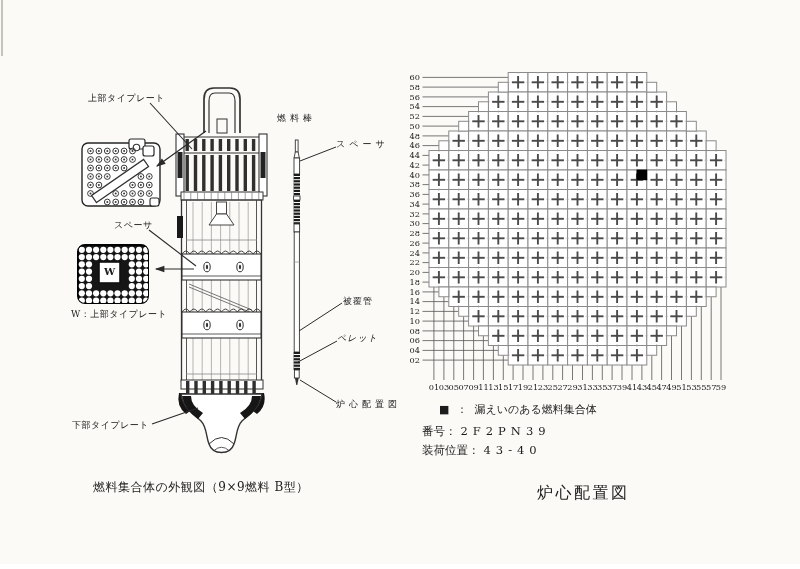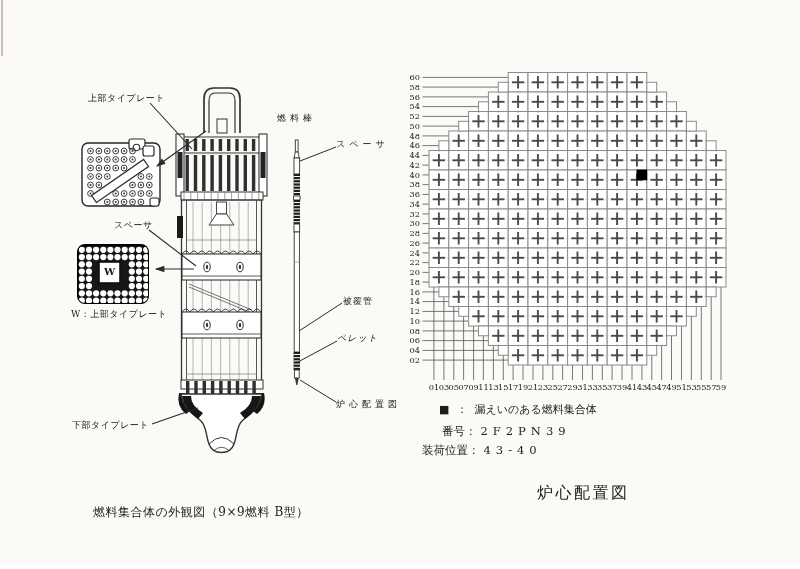--- a/index.html
+++ b/index.html
@@ -6,21 +6,21 @@
   .page{
     position:relative; width:800px; height:564px;
     background:#fbfaf7; overflow:hidden;
     font-family:"DejaVu Serif","Liberation Serif",serif;
     color:#1c1c1c;
   }
   .txt{position:absolute; white-space:nowrap; line-height:1.15;text-align:right;}
   .lbl{font-size:9px; letter-spacing:.5px;}
   .sp4{letter-spacing:4px;}
   .sp1{letter-spacing:1px;}
-  .caption{font-size:12px; letter-spacing:.5px;margin-top:25px;}
+  .caption{font-size:12px; letter-spacing:.5px;}
   .caption-r{font-size:16px; letter-spacing:2.5px;}
   .legend-row{display:flex; align-items:center; font-size:11px;}
   .legend-row .sq{font-size:11px; margin-right:7px;}
   .legend-row .col{margin-right:7px;}
   .field{font-size:11.5px;}
   .field .val{letter-spacing:5px; margin-left:4px;}
   .wmark{font-size:10px; font-weight:bold; text-align:center; width:21px;}
   svg{position:absolute; left:0; top:0;}
 </style>
 </head>
@@ -1445,20 +1445,20 @@
 <div class="txt lbl sp4" style="left:336px; top:399px;">炉心配置図</div>
 
 <div class="txt caption" style="left:93px; top:481px;">燃料集合体の外観図（9×9燃料 B型）</div>
 <div class="txt caption-r" style="left:537px; top:484px;">炉心配置図</div>
 
 <div class="txt legend-row" style="left:439px; top:404px;">
   <span class="sq">■</span>
   <span class="col">：</span>
   <span>漏えいのある燃料集合体</span>
 </div>
-<div class="txt field" style="left:422px; top:425px;margin-left:20px;">
+<div class="txt field" style="left:422px; top:425px;">
   <span>番号：</span><span class="val">2F2PN39</span>
 </div>
 <div class="txt field" style="left:422px; top:444px;">
   <span>装荷位置：</span><span class="val">43-40</span>
 </div>
 
 </div>
 
 </body></html>

